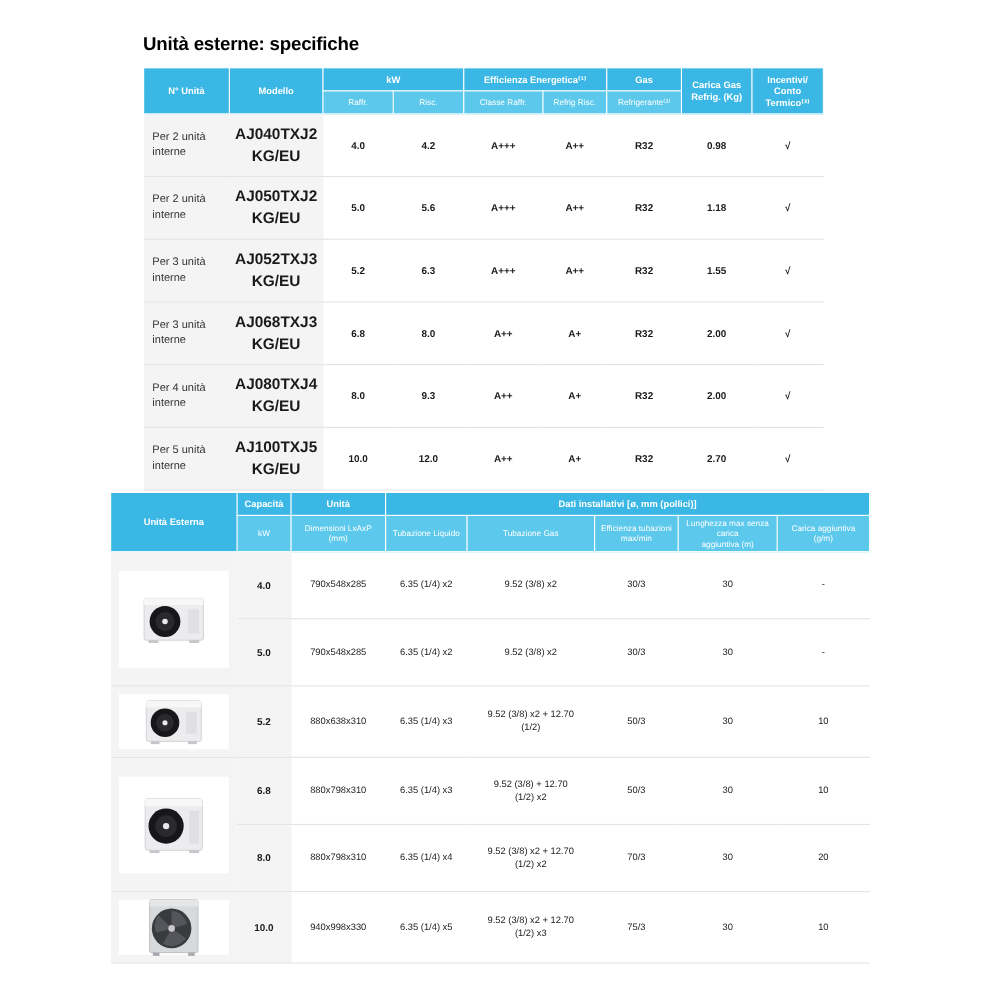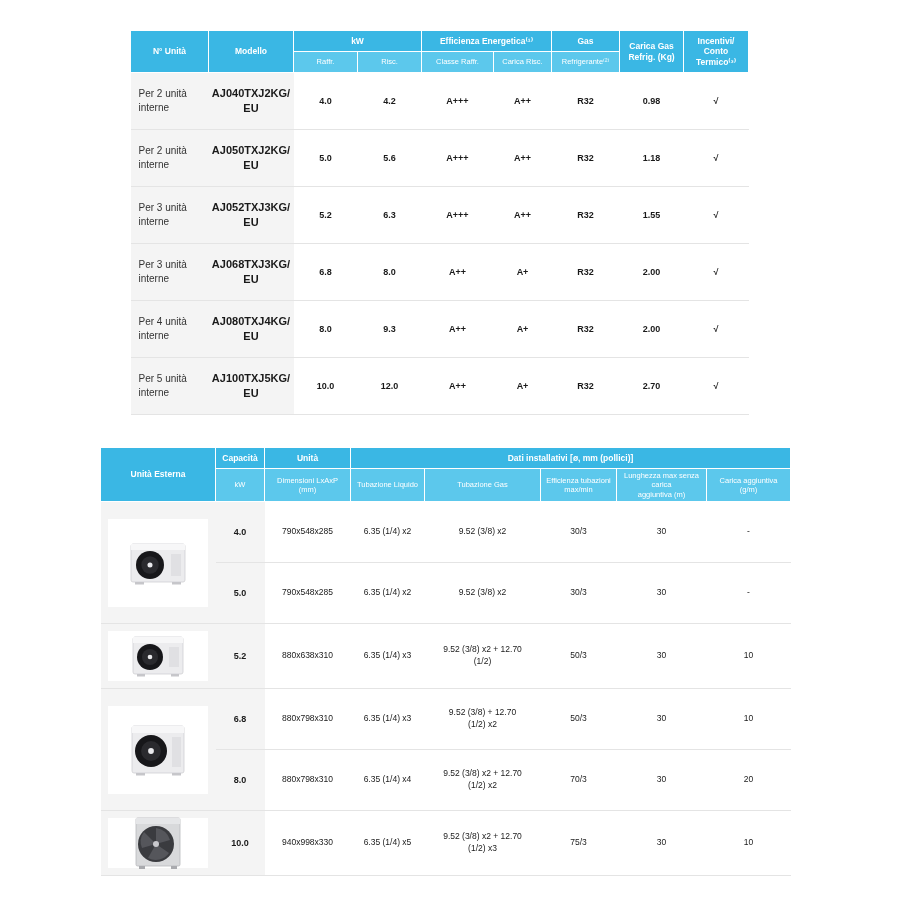--- a/index.html
+++ b/index.html
@@ -12,32 +12,33 @@
   th,td{white-space:pre-line;word-wrap:break-word;}
   thead th{color:#fff;border:1px solid #fff;text-align:center;vertical-align:middle;padding:2px 3px;line-height:1.25;}
   .h-top th{background:#3ab7e4;font-size:8.5px;font-weight:700;height:16px;}
   .h-sub th{background:#5cc8ec;font-size:7.5px;font-weight:400;height:16px;}
   thead th[rowspan]{background:#3ab7e4;font-size:8.5px;font-weight:700;}
   tbody td{text-align:center;vertical-align:middle;border-top:1px solid #e4e4e4;padding:2px 3px;line-height:1.4;}
   tbody tr:last-child td{border-bottom:1px solid #e4e4e4;}
   
   #t1 tbody td{height:52px;font-size:9px;font-weight:700;}
   #t1 td.c-left{text-align:left;padding-left:8px;font-size:10px;font-weight:400;color:#333;background:#f4f4f4;}
-  #t1 td.c-model{font-size:11px;font-weight:700;background:#f4f4f4;margin-top:48px;}
+  #t1 td.c-model{font-size:14px;font-weight:700;background:#f4f4f4;margin-top:48px;}
   
   #t2 tbody td{height:56px;font-size:8.5px;font-weight:400;}
   #t2 td.cap{font-weight:700;font-size:9px;background:#f4f4f4;}
   #t2 td.img-cell{background:#f4f4f4;padding:4px 0;}
   .photo{background:#fff;width:100px;margin:0 auto;display:flex;align-items:center;justify-content:center;}
   .photo svg{display:block;}
 </style>
 </head>
 <body>
 
 <div class="block" id="block1">
+  <h2 class="sec-title">Unità esterne: specifiche</h2>
   <table id="t1">
     <colgroup>
       <col style="width:78px">
         <col style="width:85px">
         <col style="width:64px">
         <col style="width:64px">
       <col style="width:72px">
         <col style="width:58px">
         <col style="width:68px">
         <col style="width:64px">
@@ -52,21 +53,21 @@
         <th>Gas</th>
         <th rowspan="2">Carica Gas
 Refrig. (Kg)</th>
         <th rowspan="2">Incentivi/
 Conto Termico⁽³⁾</th>
       </tr>
       <tr class="h-sub">
         <th>Raffr.</th>
         <th>Risc.</th>
         <th>Classe Raffr.</th>
-        <th>Carica Risc.</th>
+        <th>Refrig Risc.</th>
         <th>Refrigerante⁽²⁾</th>
       </tr>
     </thead>
     <tbody id="t1body">
         <tr>
           <td class="c-left">Per 2 unità interne</td>
           <td class="c-model">AJ040TXJ2KG/EU</td>
           <td>4.0</td>
           <td>4.2</td>
           <td>A+++</td>

